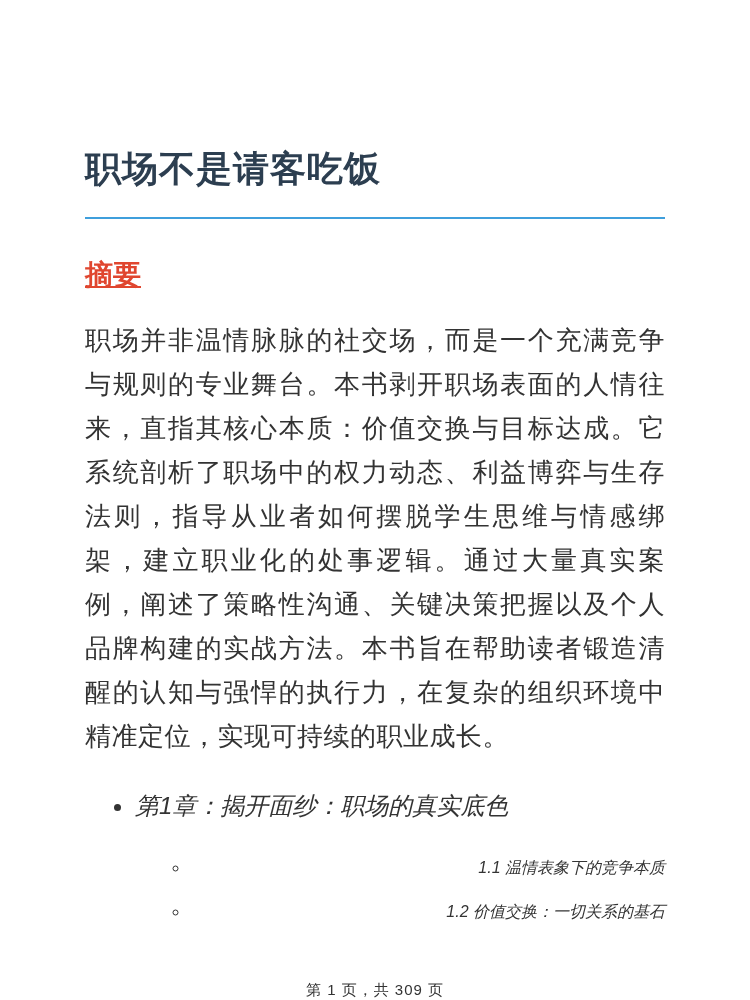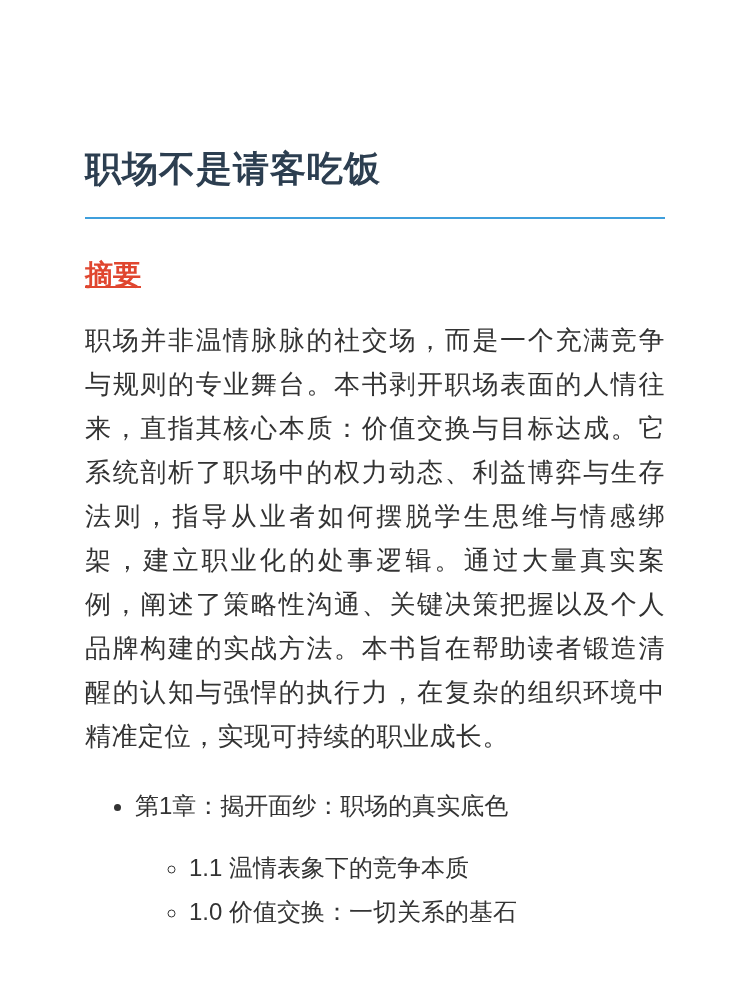--- a/index.html
+++ b/index.html
@@ -46,31 +46,33 @@
       text-align: justify;
       letter-spacing: 0.5px;
     }
     .toc-list {
       margin: 28px 0 0 0;
       padding-left: 50px;
       list-style-type: disc;
       font-size: 24px;
       line-height: 40px;
       color: #333333;
+      font-style: italic;
     }
     .toc-list > li {
       margin-bottom: 22px;
     }
     .toc-sublist {
       margin: 22px 0 0 0;
       padding-left: 54px;
       list-style-type: circle;
-      font-size: 24px;
+      font-size: 16px;
       line-height: 40px;
       color: #333333;
+      text-align: right;
     }
     .toc-sublist > li {
       margin-bottom: 4px;
     }
     .page-footer {
       position: absolute;
       left: 0;
       right: 0;
       bottom: 38px;
       text-align: center;
@@ -90,20 +92,21 @@
     <h2 class="section-heading">摘要</h2>
 
     <p class="abstract-body">职场并非温情脉脉的社交场，而是一个充满竞争与规则的专业舞台。本书剥开职场表面的人情往来，直指其核心本质：价值交换与目标达成。它系统剖析了职场中的权力动态、利益博弈与生存法则，指导从业者如何摆脱学生思维与情感绑架，建立职业化的处事逻辑。通过大量真实案例，阐述了策略性沟通、关键决策把握以及个人品牌构建的实战方法。本书旨在帮助读者锻造清醒的认知与强悍的执行力，在复杂的组织环境中精准定位，实现可持续的职业成长。</p>
 
 
     <ul class="toc-list">
       <li>
         <span>第1章：揭开面纱：职场的真实底色</span>
         <ul class="toc-sublist">
           <li>1.1 温情表象下的竞争本质</li>
-          <li>1.0 价值交换：一切关系的基石</li>
+          <li>1.2 价值交换：一切关系的基石</li>
         </ul>
       </li>
     </ul>
 
   </div>
 
+  <div class="page-footer">第 1 页，共 309 页</div>
 </div>
 
 </body></html>

